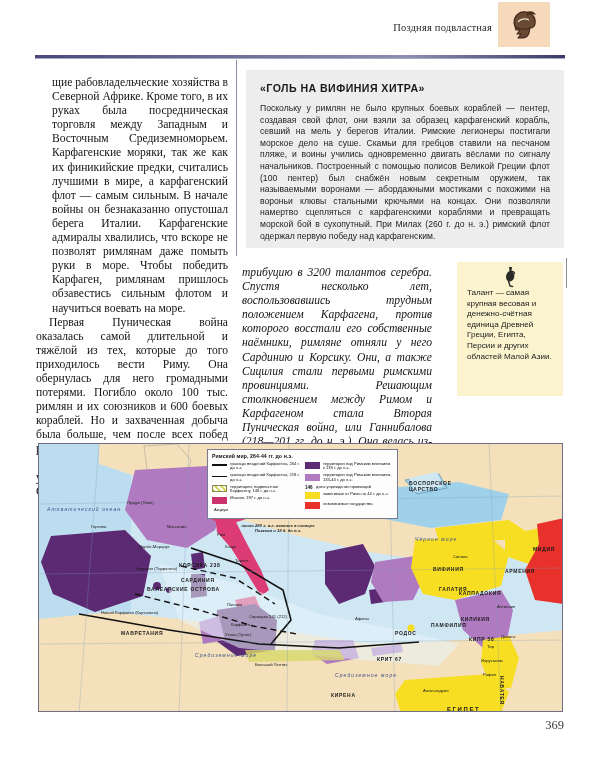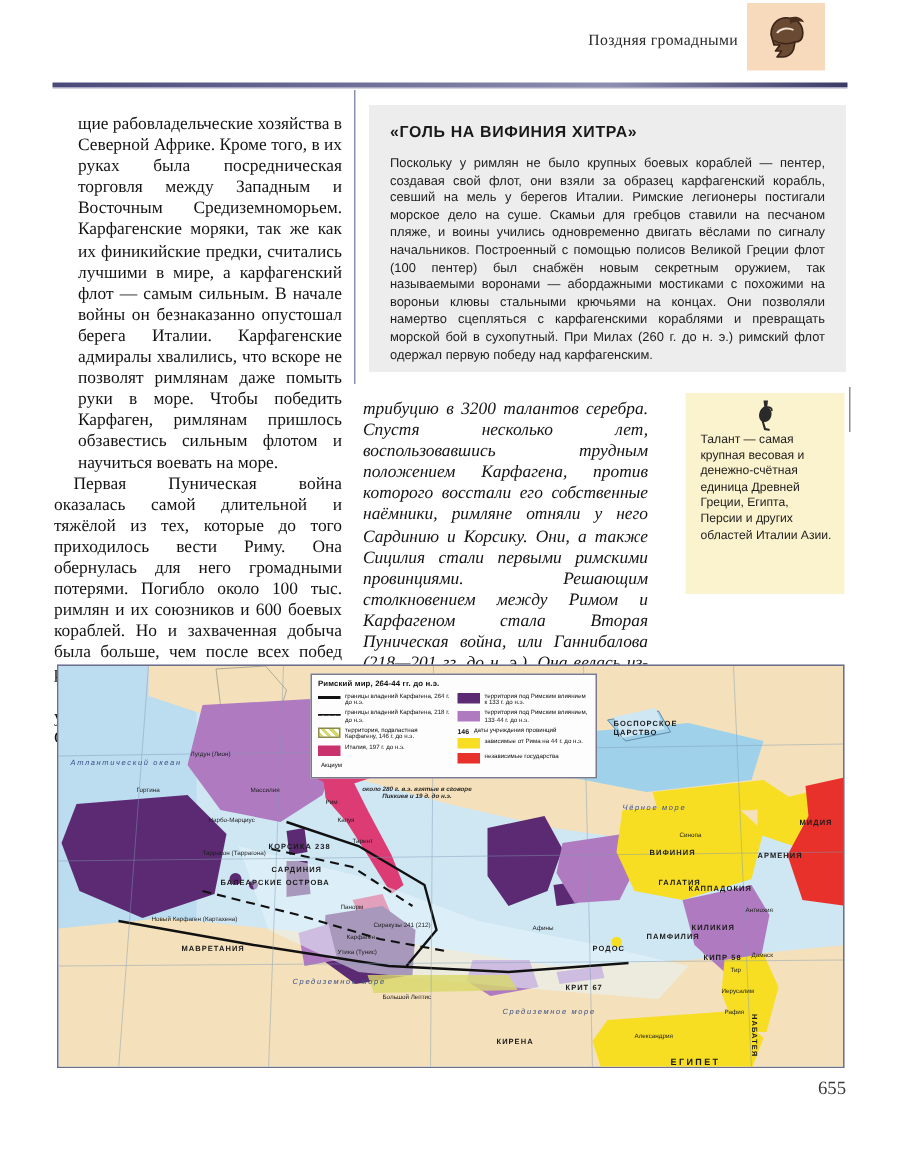--- a/index.html
+++ b/index.html
@@ -148,21 +148,21 @@
     position:absolute; left:0; top:718px; width:600px;
     text-align:right; padding-right:36px;
     font-family:"Liberation Serif", serif; font-size:12.5px; color:#3a3a3a;
   }
 </style>
 </head>
 <body>
 
 <div class="page">
 
-  <div class="running-head">Поздняя громадными</div>
+  <div class="running-head">Поздняя подвластная</div>
 
   <div class="helmet-badge">
     <svg width="34" height="32" viewBox="0 0 34 32" aria-hidden="true">
       <path d="M7 14 C7 6 13 2 19 3 C26 4 29 9 28 15 C27.5 18 25 19 23 19 L22 24 C21 27 18 29 15 29 L11 29 L14 25 L10 25 L13 21 L9 21 Z" fill="#6b4a33" stroke="#3a2417" stroke-width="1.1" stroke-linejoin="round"></path>
       <path d="M19 3 C24 1 28 3 29 6 C27 5 23 5 20 7 Z" fill="#4a2f1e"></path>
       <path d="M11 13 C13 10 18 9 22 11" fill="none" stroke="#f2e3d2" stroke-width="1.3"></path>
       <path d="M9 18 C12 20 18 21 23 19" fill="none" stroke="#3a2417" stroke-width="1"></path>
     </svg>
   </div>
 
@@ -185,21 +185,21 @@
     <p>трибуцию в 3200 талантов серебра. Спустя несколько лет, воспользовавшись трудным положением Карфагена, против которого восстали его собственные наёмники, римляне отняли у него Сардинию и Корсику. Они, а также Сицилия стали первыми римскими провинциями. Решающим столкновением между Римом и Карфагеном стала Вторая Пуническая война, или Ганнибалова (218—201 гг. до н. э.). Она велась из-за господства</p>
   </div>
 
   <div class="note-divider"></div>
   <div class="note">
     <svg class="note-icon" viewBox="0 0 20 22" aria-hidden="true">
       <path d="M9 1 L12 1 L11.5 5 C14 6.5 15 9 14 12 C13 15 10 16 8 15 C6 14 5.5 11 6.5 8.5 C7 7 8 6 9.5 5 Z" fill="#2a2a2a"></path>
       <path d="M8.5 15 L10 20 L12.5 20.5" fill="none" stroke="#2a2a2a" stroke-width="1.4" stroke-linecap="round"></path>
       <path d="M11 5.5 C13.5 5 15 6.5 14.5 8" fill="none" stroke="#2a2a2a" stroke-width="1.1"></path>
     </svg>
-    <div class="note-text">Талант — самая крупная весовая и денежно-счётная единица Древней Греции, Египта, Персии и других областей Италии Азии.</div>
+    <div class="note-text">Талант — самая крупная весовая и денежно-счётная единица Древней Греции, Египта, Персии и других областей Малой Азии.</div>
   </div>
 
   <div class="map-wrap">
     <svg class="map-svg" viewBox="0 0 525 269" preserveAspectRatio="none">
 
       <rect x="0" y="0" width="525" height="269" fill="#cfe6f3"></rect>
 
       <rect x="0" y="0" width="92" height="200" fill="#bcdcef"></rect>
 
       <path d="M0,175 L70,168 L150,176 L240,186 L330,200 L420,196 L525,186 L525,269 L0,269 Z" fill="#f4e0ba"></path>
@@ -372,15 +372,15 @@
             <span class="swatch" style="background:#e8312a"></span>
             <span class="legend-label">независимые государства</span>
           </div>
         </div>
       </div>
     </div>
 
     <div class="map-note">около 280 г. в.э. взятые в сговоре Пиккиев и 19 д. до н.э.</div>
   </div>
 
-  <div class="folio">655</div>
+  <div class="folio">369</div>
 
 </div>
 
 </body></html>

